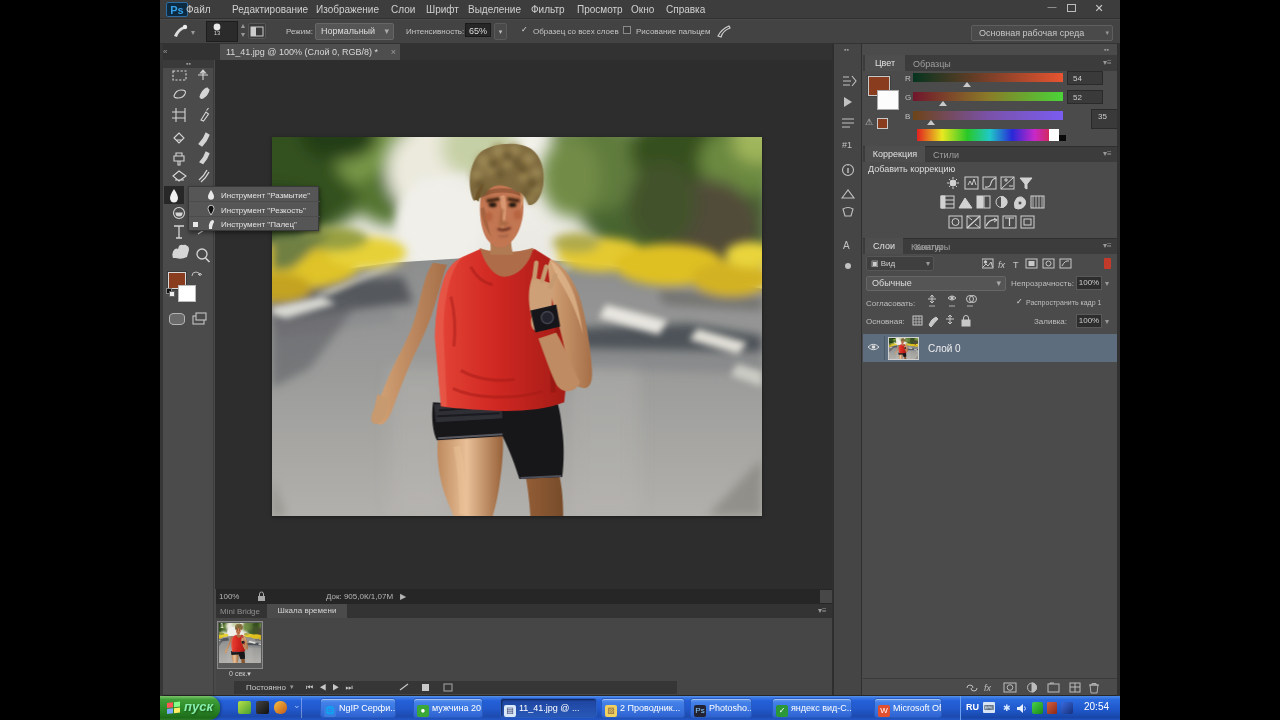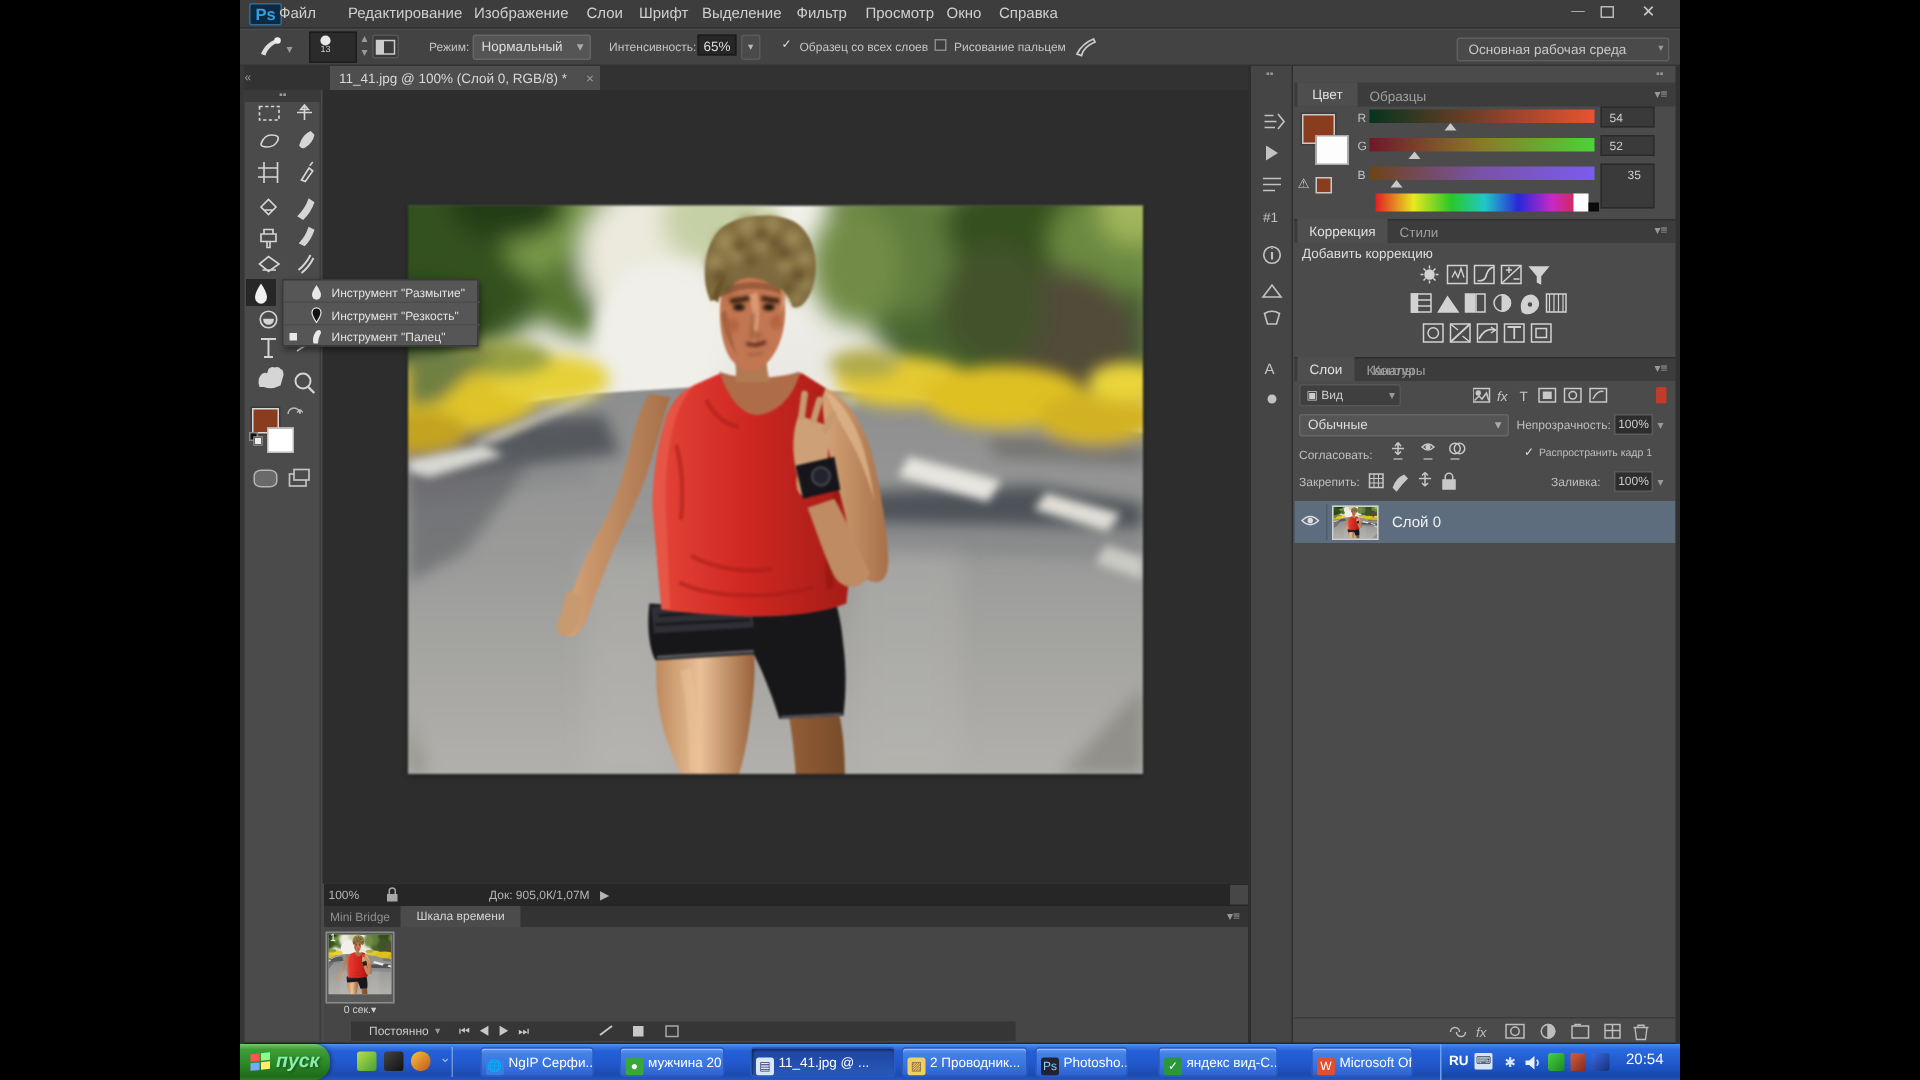--- a/index.html
+++ b/index.html
@@ -376,21 +376,21 @@
   <div class="abs" style="left:753px;top:73px;width:150px;height:9px;background:linear-gradient(to right,#06341f,#7a3f28,#e85430)"></div>
   <div class="abs" style="left:803px;top:82px;width:0;height:0;border:4px solid transparent;border-bottom:5px solid #c9c9c9;border-top:none"></div>
   <div class="abs" style="left:907px;top:71px;width:36px;height:14px;background:#3a3a3a;border:1px solid #2a2a2a;color:#ccc;font-size:8px;line-height:13px;padding-left:5px">54</div>
   <div class="abs t8" style="left:745px;top:93px;color:#c0c0c0">G</div>
   <div class="abs" style="left:753px;top:92px;width:150px;height:9px;background:linear-gradient(to right,#70162c,#8a7a28,#4ad438)"></div>
   <div class="abs" style="left:779px;top:101px;width:0;height:0;border:4px solid transparent;border-bottom:5px solid #c9c9c9;border-top:none"></div>
   <div class="abs" style="left:907px;top:90px;width:36px;height:14px;background:#3a3a3a;border:1px solid #2a2a2a;color:#ccc;font-size:8px;line-height:13px;padding-left:5px">52</div>
   <div class="abs t8" style="left:745px;top:112px;color:#c0c0c0">B</div>
   <div class="abs" style="left:753px;top:111px;width:150px;height:9px;background:linear-gradient(to right,#6e4418,#7a52a8,#7a5cf0)"></div>
   <div class="abs" style="left:767px;top:120px;width:0;height:0;border:4px solid transparent;border-bottom:5px solid #c9c9c9;border-top:none"></div>
-  <div class="abs" style="left:907px;top:109px;width:36px;height:30px;background:#3a3a3a;border:1px solid #2a2a2a;color:#ccc;font-size:8px;line-height:13px;padding-left:17px">35</div>
+  <div class="abs" style="left:931px;top:109px;width:36px;height:20px;background:#3a3a3a;border:1px solid #2a2a2a;color:#ccc;font-size:8px;line-height:13px;padding-left:6px">35</div>
   <div class="abs" style="left:757px;top:129px;width:140px;height:12px;background:linear-gradient(to right,#e02020,#e8e820 18%,#28c828 36%,#20c8c8 52%,#2828d8 68%,#c828c8 84%,#d82828)"></div>
   <div class="abs" style="left:889px;top:129px;width:10px;height:12px;background:#fff"></div>
   <div class="abs" style="left:899px;top:135px;width:7px;height:6px;background:#0a0a0a"></div>
 
   <div class="abs" style="left:703px;top:146px;width:254px;height:16px;background:#3c3c3c;border-top:1px solid #2f2f2f"></div>
   <div class="abs" style="left:705px;top:146px;width:60px;height:16px;background:#4e4e4e;color:#e0e0e0;font-size:9px;line-height:16px;text-align:center">Коррекция</div>
   <div class="abs t9" style="left:773px;top:150px;color:#9f9f9f">Стили</div>
   <div class="abs t8" style="left:943px;top:149px;color:#999">▾≡</div>
   <div class="abs t9" style="left:708px;top:164px;color:#dedede">Добавить коррекцию</div>
   <svg class="abs" style="left:779px;top:176px" width="110" height="56" viewBox="0 0 110 56">
@@ -497,21 +497,21 @@
       <path d="M22 4 q4 -4 8 0 q-4 4 -8 0 z"></path>
         <circle cx="26" cy="4" r="1.2" fill="#c8c8c8"></circle>
         <path d="M23 12 h6" stroke-width=".8"></path>
       <circle cx="44" cy="5" r="3.5"></circle>
         <circle cx="47" cy="5" r="3.5"></circle>
         <path d="M41 12 h6" stroke-width=".8"></path>
     </g>
   </svg>
   <div class="abs t8" style="left:856px;top:297px;color:#ddd">✓</div>
   <div class="abs" style="left:866px;top:299px;color:#bfbfbf;font-size:7px;white-space:nowrap">Распространить кадр 1</div>
-  <div class="abs t8" style="left:706px;top:317px">Закрепить:</div>
+  <div class="abs t8" style="left:706px;top:317px">Основная:</div>
   <svg class="abs" style="left:752px;top:314px" width="60" height="14" viewBox="0 0 60 14">
     <g stroke="#c8c8c8" fill="none" stroke-width="1">
       <rect x="1" y="2" width="9" height="9"></rect>
         <path d="M1 5 h9 M1 8 h9 M4 2 v9 M7 2 v9" stroke-width=".7"></path>
       <path d="M17 11 q2 -6 7 -8 l2 2 q-4 4 -7 8 z" fill="#c8c8c8"></path>
       <path d="M38 1 v9 M34 5 h8 M38 1 l-2 2 M38 1 l2 2 M38 10 l-2 -2 M38 10 l2 -2"></path>
       <rect x="50" y="6" width="8" height="6" fill="#c8c8c8"></rect>
         <path d="M51.5 6 v-2 a2.5 2.5 0 0 1 5 0 v2"></path>
     </g>
   </svg>

